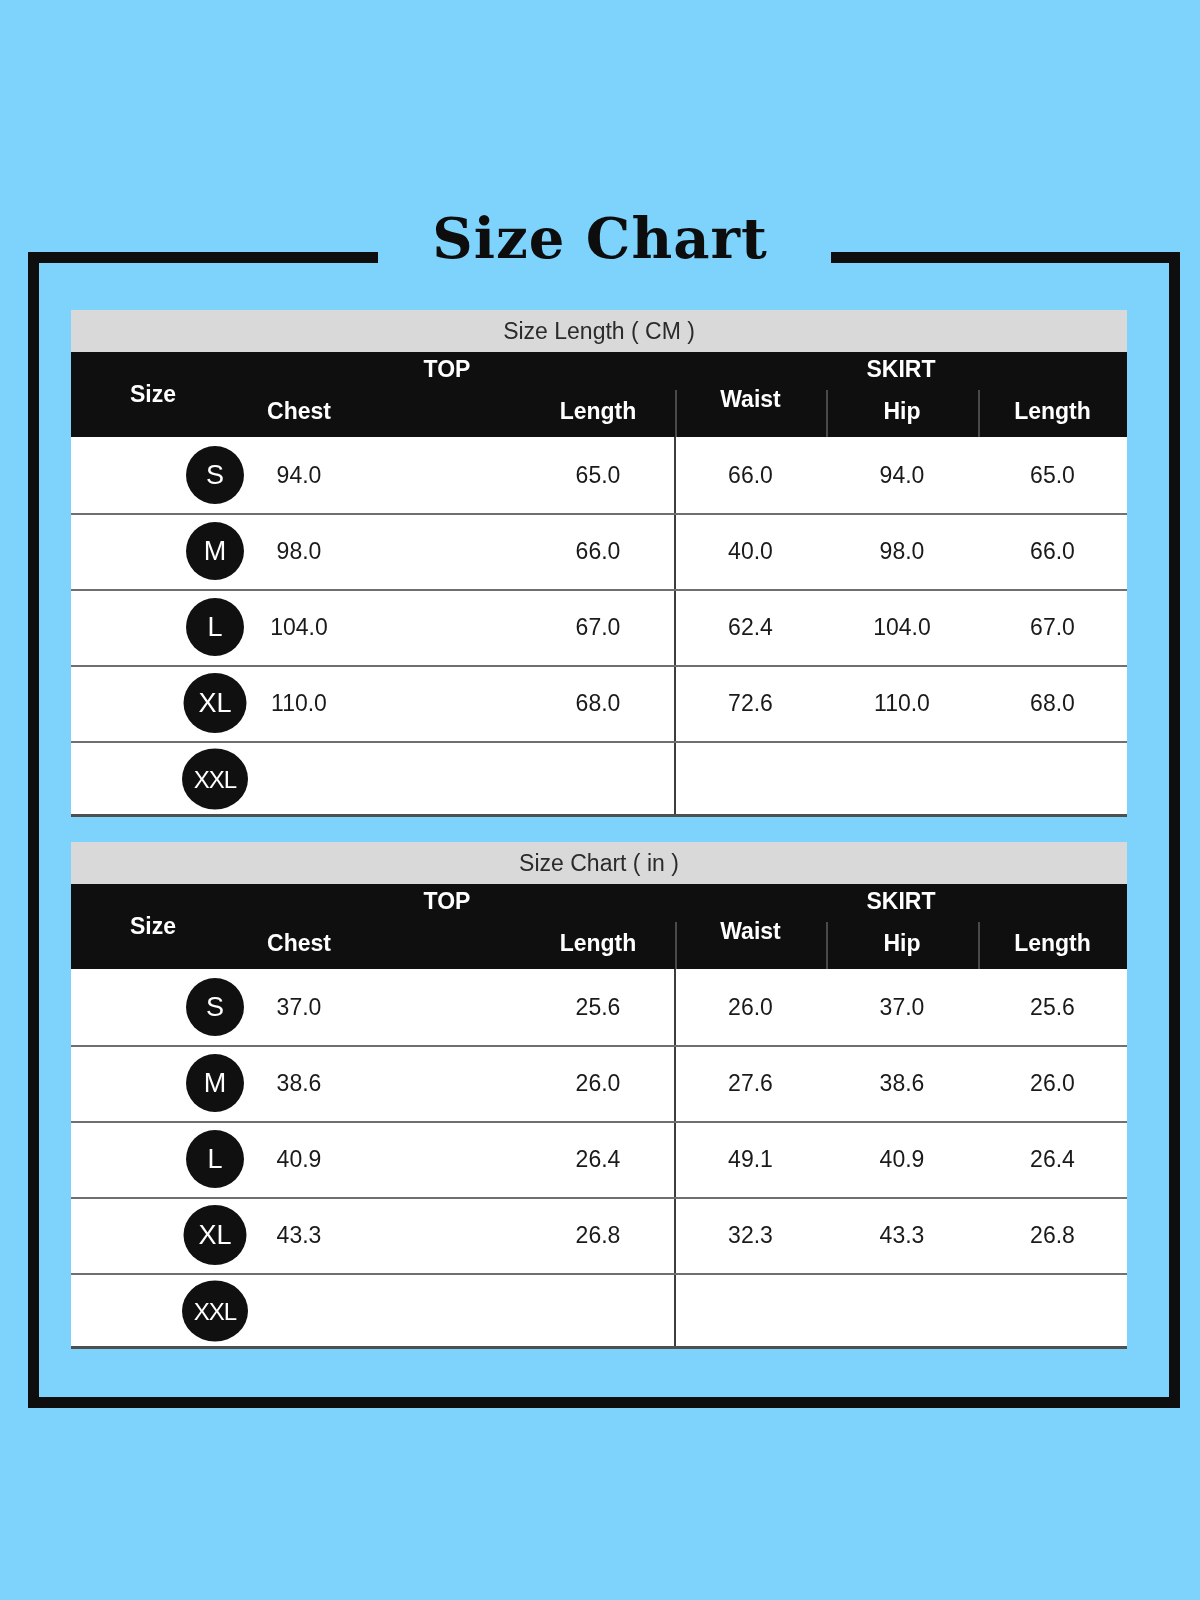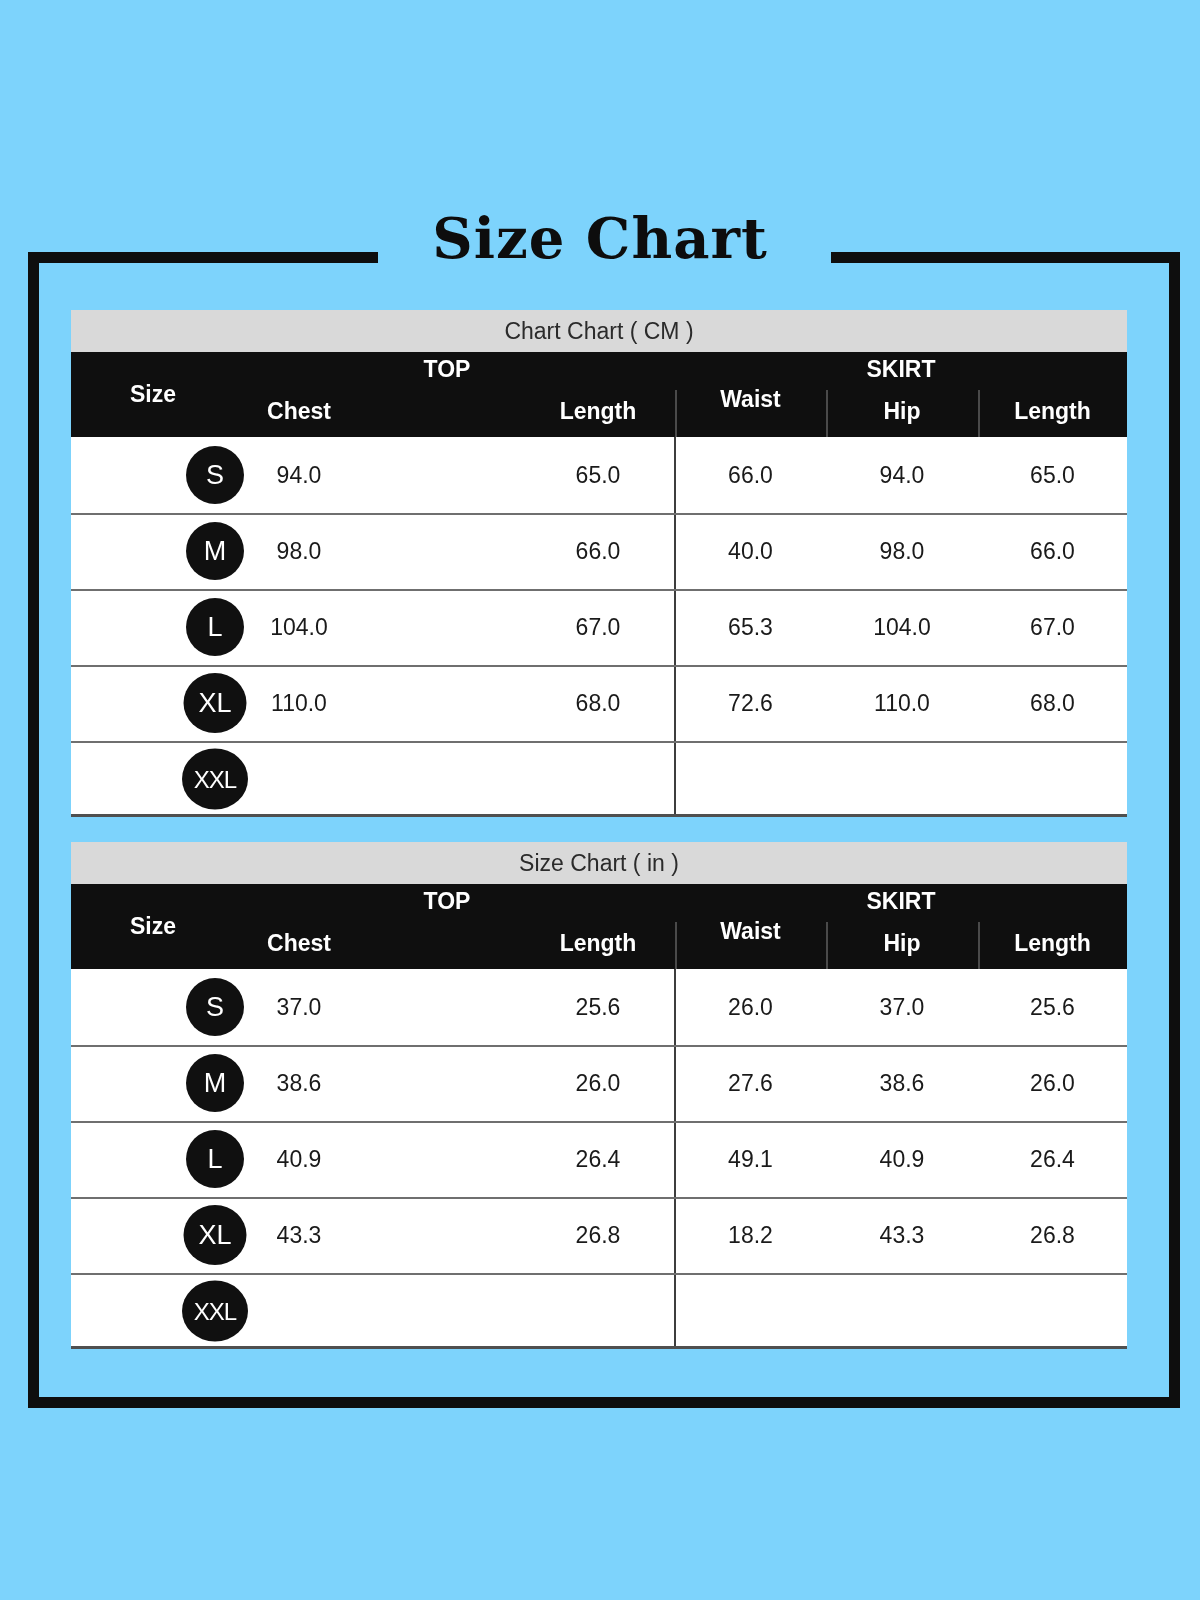--- a/index.html
+++ b/index.html
@@ -70,21 +70,21 @@
 
   <div class="page-title">Size Chart</div>
 
   <div class="bar top-left"></div>
   <div class="bar top-right"></div>
   <div class="bar left"></div>
   <div class="bar right"></div>
   <div class="bar bottom"></div>
 
   <div class="size-table cm">
-    <div class="caption">Chart Chart ( CM )</div>
+    <div class="caption">Size Length ( CM )</div>
     <div class="thead">
       <div class="hcell h-size">Size</div>
       <div class="hcell h-top">TOP</div>
       <div class="hcell h-skirt">SKIRT</div>
       <div class="hcell h-chest">Chest</div>
       <div class="hcell h-length-top">Length</div>
       <div class="hcell h-waist">Waist</div>
       <div class="hcell h-hip">Hip</div>
       <div class="hcell h-length-skirt">Length</div>
       <div class="hdiv d1"></div>
@@ -105,21 +105,21 @@
         <div class="cell c0">98.0</div>
         <div class="cell c1">66.0</div>
         <div class="cell c2">40.0</div>
         <div class="cell c3">98.0</div>
         <div class="cell c4">66.0</div>
       </div>
       <div class="trow row2">
         <div class="badge">L</div>
         <div class="cell c0">104.0</div>
         <div class="cell c1">67.0</div>
-        <div class="cell c2">65.3</div>
+        <div class="cell c2">62.4</div>
         <div class="cell c3">104.0</div>
         <div class="cell c4">67.0</div>
       </div>
       <div class="trow row3">
         <div class="badge xl">XL</div>
         <div class="cell c0">110.0</div>
         <div class="cell c1">68.0</div>
         <div class="cell c2">72.6</div>
         <div class="cell c3">110.0</div>
         <div class="cell c4">68.0</div>
@@ -178,21 +178,21 @@
         <div class="cell c0">40.9</div>
         <div class="cell c1">26.4</div>
         <div class="cell c2">49.1</div>
         <div class="cell c3">40.9</div>
         <div class="cell c4">26.4</div>
       </div>
       <div class="trow row3">
         <div class="badge xl">XL</div>
         <div class="cell c0">43.3</div>
         <div class="cell c1">26.8</div>
-        <div class="cell c2">18.2</div>
+        <div class="cell c2">32.3</div>
         <div class="cell c3">43.3</div>
         <div class="cell c4">26.8</div>
       </div>
       <div class="trow row4">
         <div class="badge xxl">XXL</div>
         <div class="cell c0"></div>
         <div class="cell c1"></div>
         <div class="cell c2"></div>
         <div class="cell c3"></div>
         <div class="cell c4"></div>

